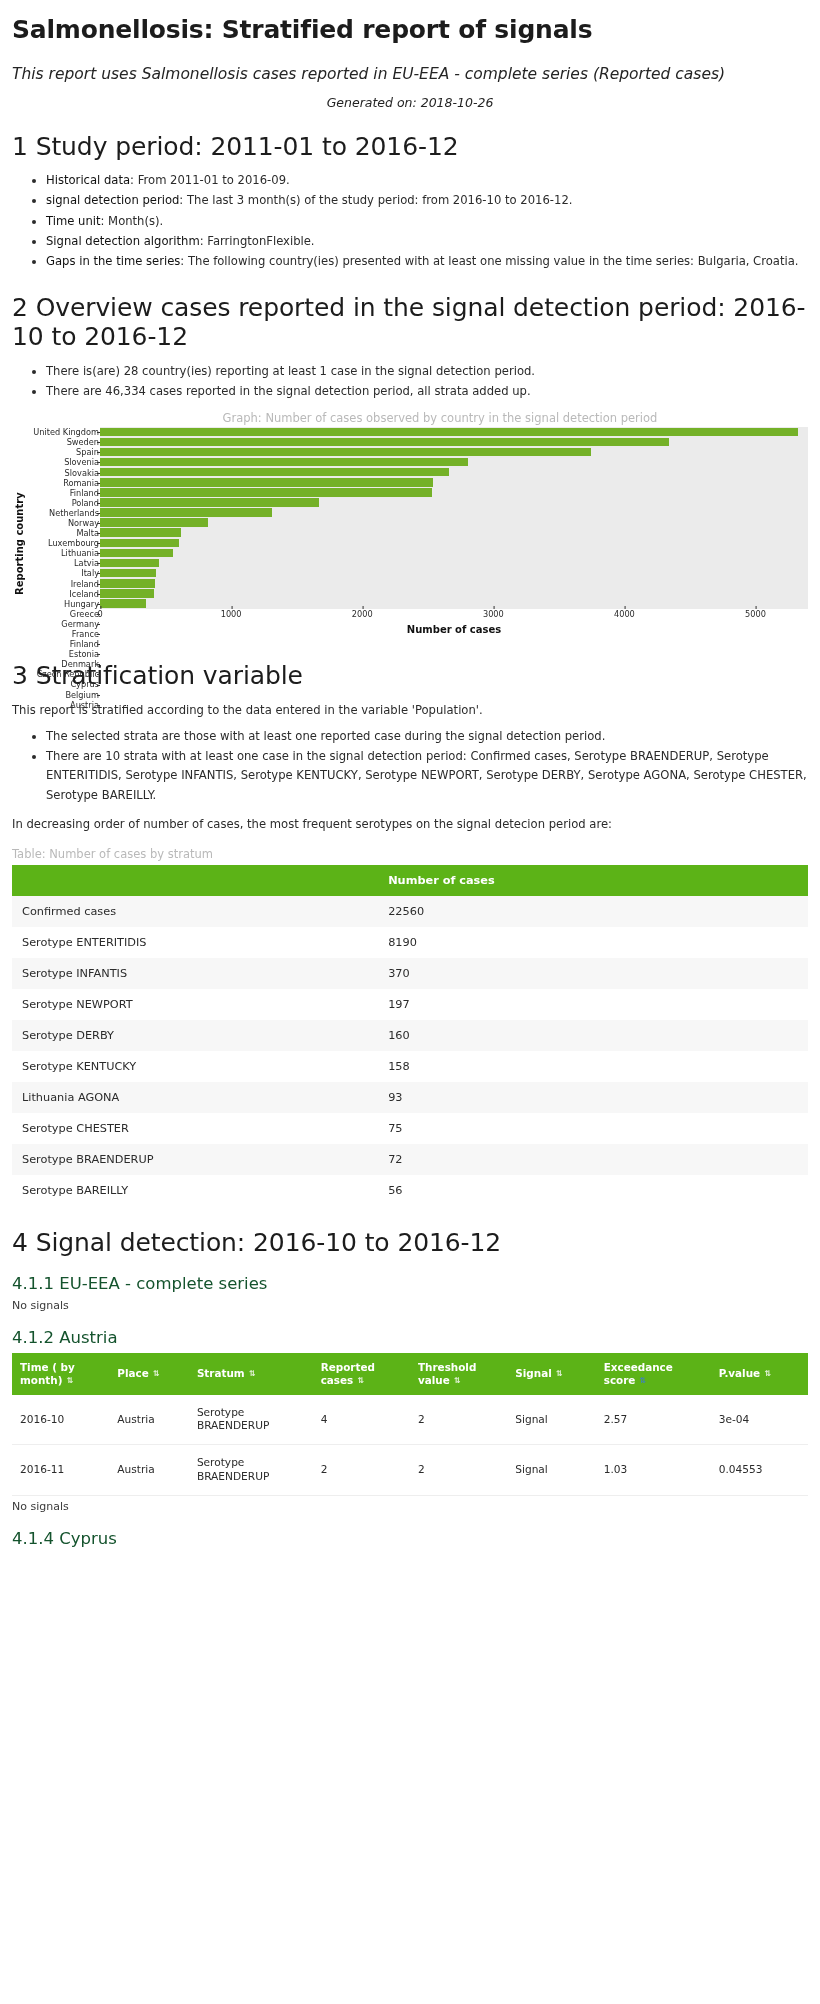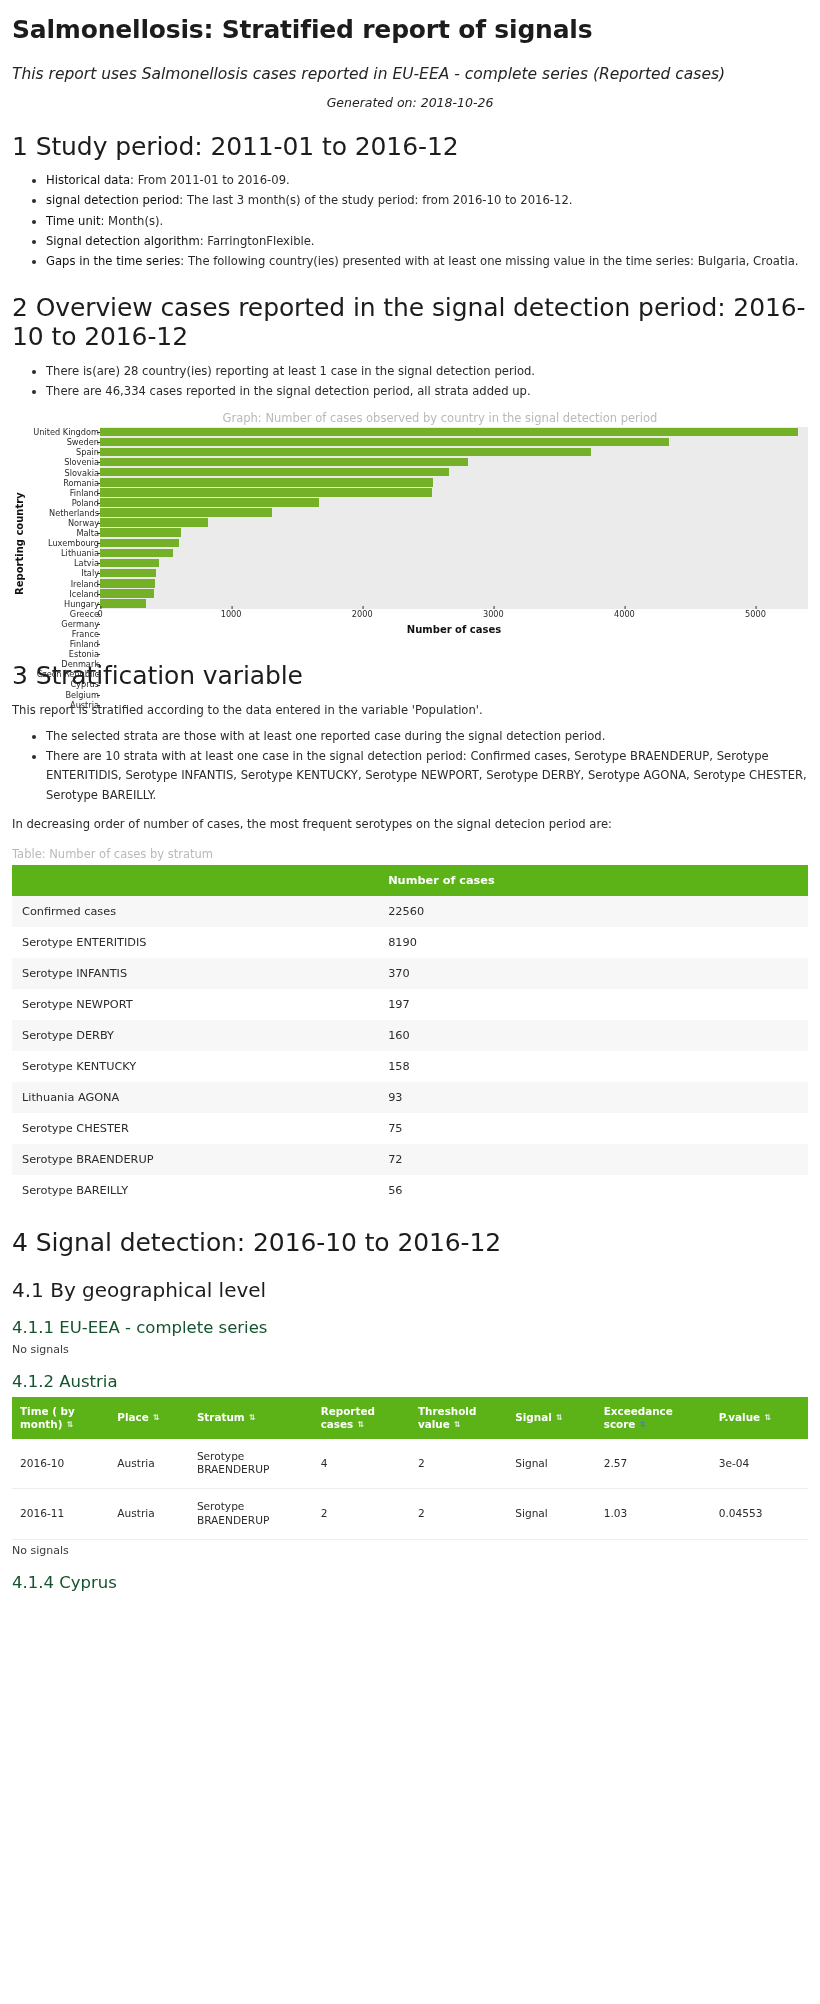--- a/index.html
+++ b/index.html
@@ -384,21 +384,20 @@
           <td>72</td>
         </tr>
         <tr>
           <td>Serotype BAREILLY</td>
           <td>56</td>
         </tr>
       </tbody>
   </table>
 
   <h2 class="sec">4 Signal detection: 2016-10 to 2016-12</h2>
-  <h3 class="sub">4.1 By geographical level</h3>
 
   <h4 class="subsub">4.1.1 EU-EEA - complete series</h4>
   <p class="nosig">No signals</p>
 
   <h4 class="subsub">4.1.2 Austria</h4>
   <table class="sig">
     <thead>
       <tr id="sig-head">
           <th style="width: 11%;">Time ( by month)<span class="sortic">⇅</span></th>
           <th style="width: 9%;">Place<span class="sortic">⇅</span></th>

